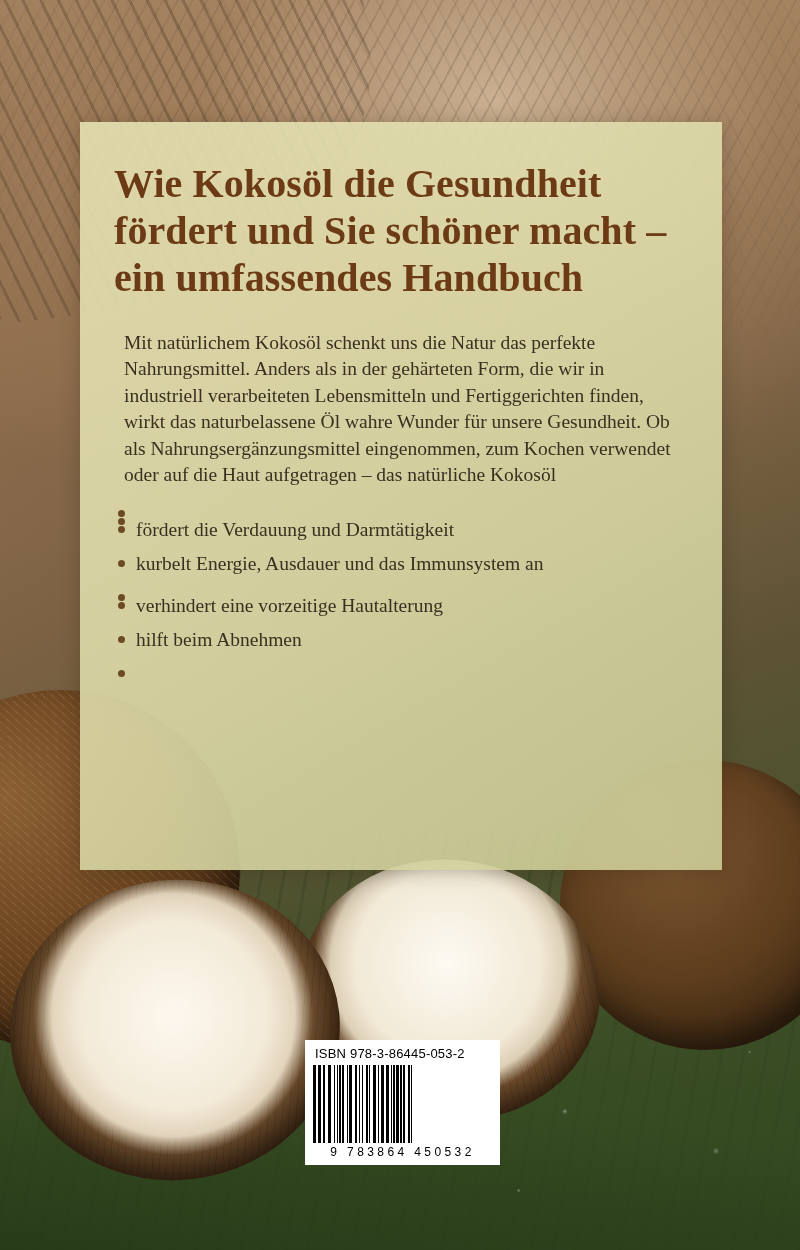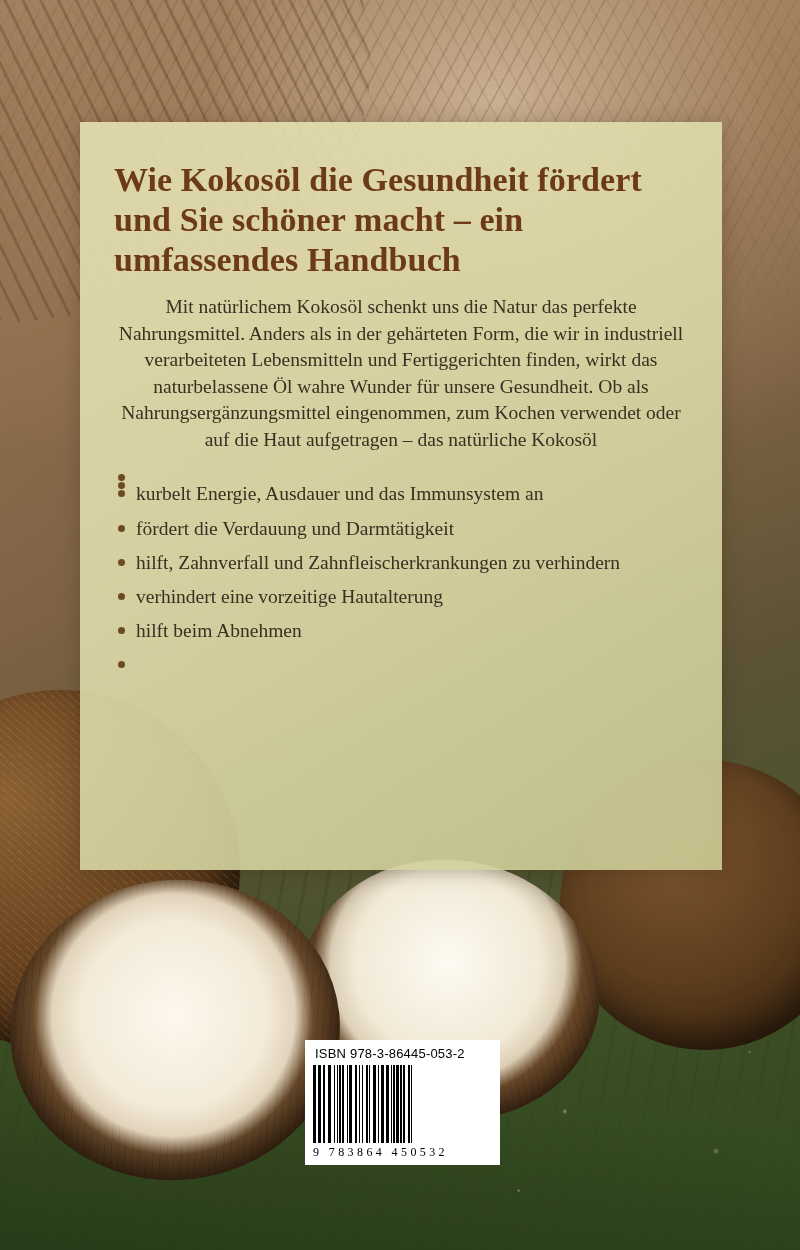--- a/index.html
+++ b/index.html
@@ -151,34 +151,34 @@
     height: 748px;
     padding: 0;
     background: linear-gradient(145deg, rgba(226,222,176,0.92) 0%, rgba(222,219,170,0.90) 45%, rgba(206,206,152,0.88) 100%);
     box-shadow: 0 2px 18px rgba(40,30,16,0.25);
   }
   .panel-inner {
     padding: 38px 34px 0 34px;
   }
 
   .headline {
-    margin: 0 0 14px 0;
+    margin: 0 0 28px 0;
     color: #6c3a14;
-    font-size: 34px;
+    font-size: 40px;
     line-height: 1.18;
     font-weight: 700;
     letter-spacing: 0.1px;
   }
 
   .intro {
-    margin: 0 0 12px 0;
+    margin: 0 0 12px 10px;
     color: #3a2f20;
     font-size: 19.5px;
     line-height: 1.36;
-    text-align: center;
+    text-align: left;
   }
 
   .benefits {
     list-style: none;
     margin: 0;
     padding: 0;
   }
   .benefits li {
     position: relative;
     color: #3a2f20;
@@ -219,25 +219,25 @@
     height: 78px;
     display: flex;
     align-items: stretch;
     gap: 0;
   }
   .bars span {
     display: block;
     background: #000;
   }
   .barcode-digits {
-    font-family: Liberation Serif, serif;
+    font-family: Liberation Sans, sans-serif;
     font-size: 12px;
     color: #000;
     letter-spacing: 3.4px;
-    text-align: left;
+    text-align: center;
     margin-top: 2px;
   }
 </style>
 </head>
 <body>
 
 <div class="cover">
 
   <div class="bg-base"></div>
   <div class="bg-leaves"></div>
@@ -256,29 +256,28 @@
       <p class="intro">Mit natürlichem Kokosöl schenkt uns die Natur das perfekte Nahrungsmittel. Anders als in der gehärteten Form, die wir in industriell verarbeiteten Lebensmitteln und Fertiggerichten finden, wirkt das naturbelassene Öl wahre Wunder für unsere Gesundheit. Ob als Nahrungsergänzungsmittel eingenommen, zum Kochen verwendet oder auf die Haut aufgetragen – das natürliche Kokosöl</p>
       <ul class="benefits">
         <li>
           <span class="bullet"></span>
         </li>
         <li>
           <span class="bullet"></span>
         </li>
         <li>
           <span class="bullet"></span>
+          <span>fördert die Verdauung und Darmtätigkeit</span>
+        </li>
+        <li>
+          <span class="bullet"></span>
           <span>kurbelt Energie, Ausdauer und das Immunsystem an</span>
         </li>
         <li>
           <span class="bullet"></span>
-          <span>fördert die Verdauung und Darmtätigkeit</span>
-        </li>
-        <li>
-          <span class="bullet"></span>
-          <span>hilft, Zahnverfall und Zahnfleischerkrankungen zu verhindern</span>
         </li>
         <li>
           <span class="bullet"></span>
           <span>verhindert eine vorzeitige Hautalterung</span>
         </li>
         <li>
           <span class="bullet"></span>
           <span>hilft beim Abnehmen</span>
         </li>
         <li>

